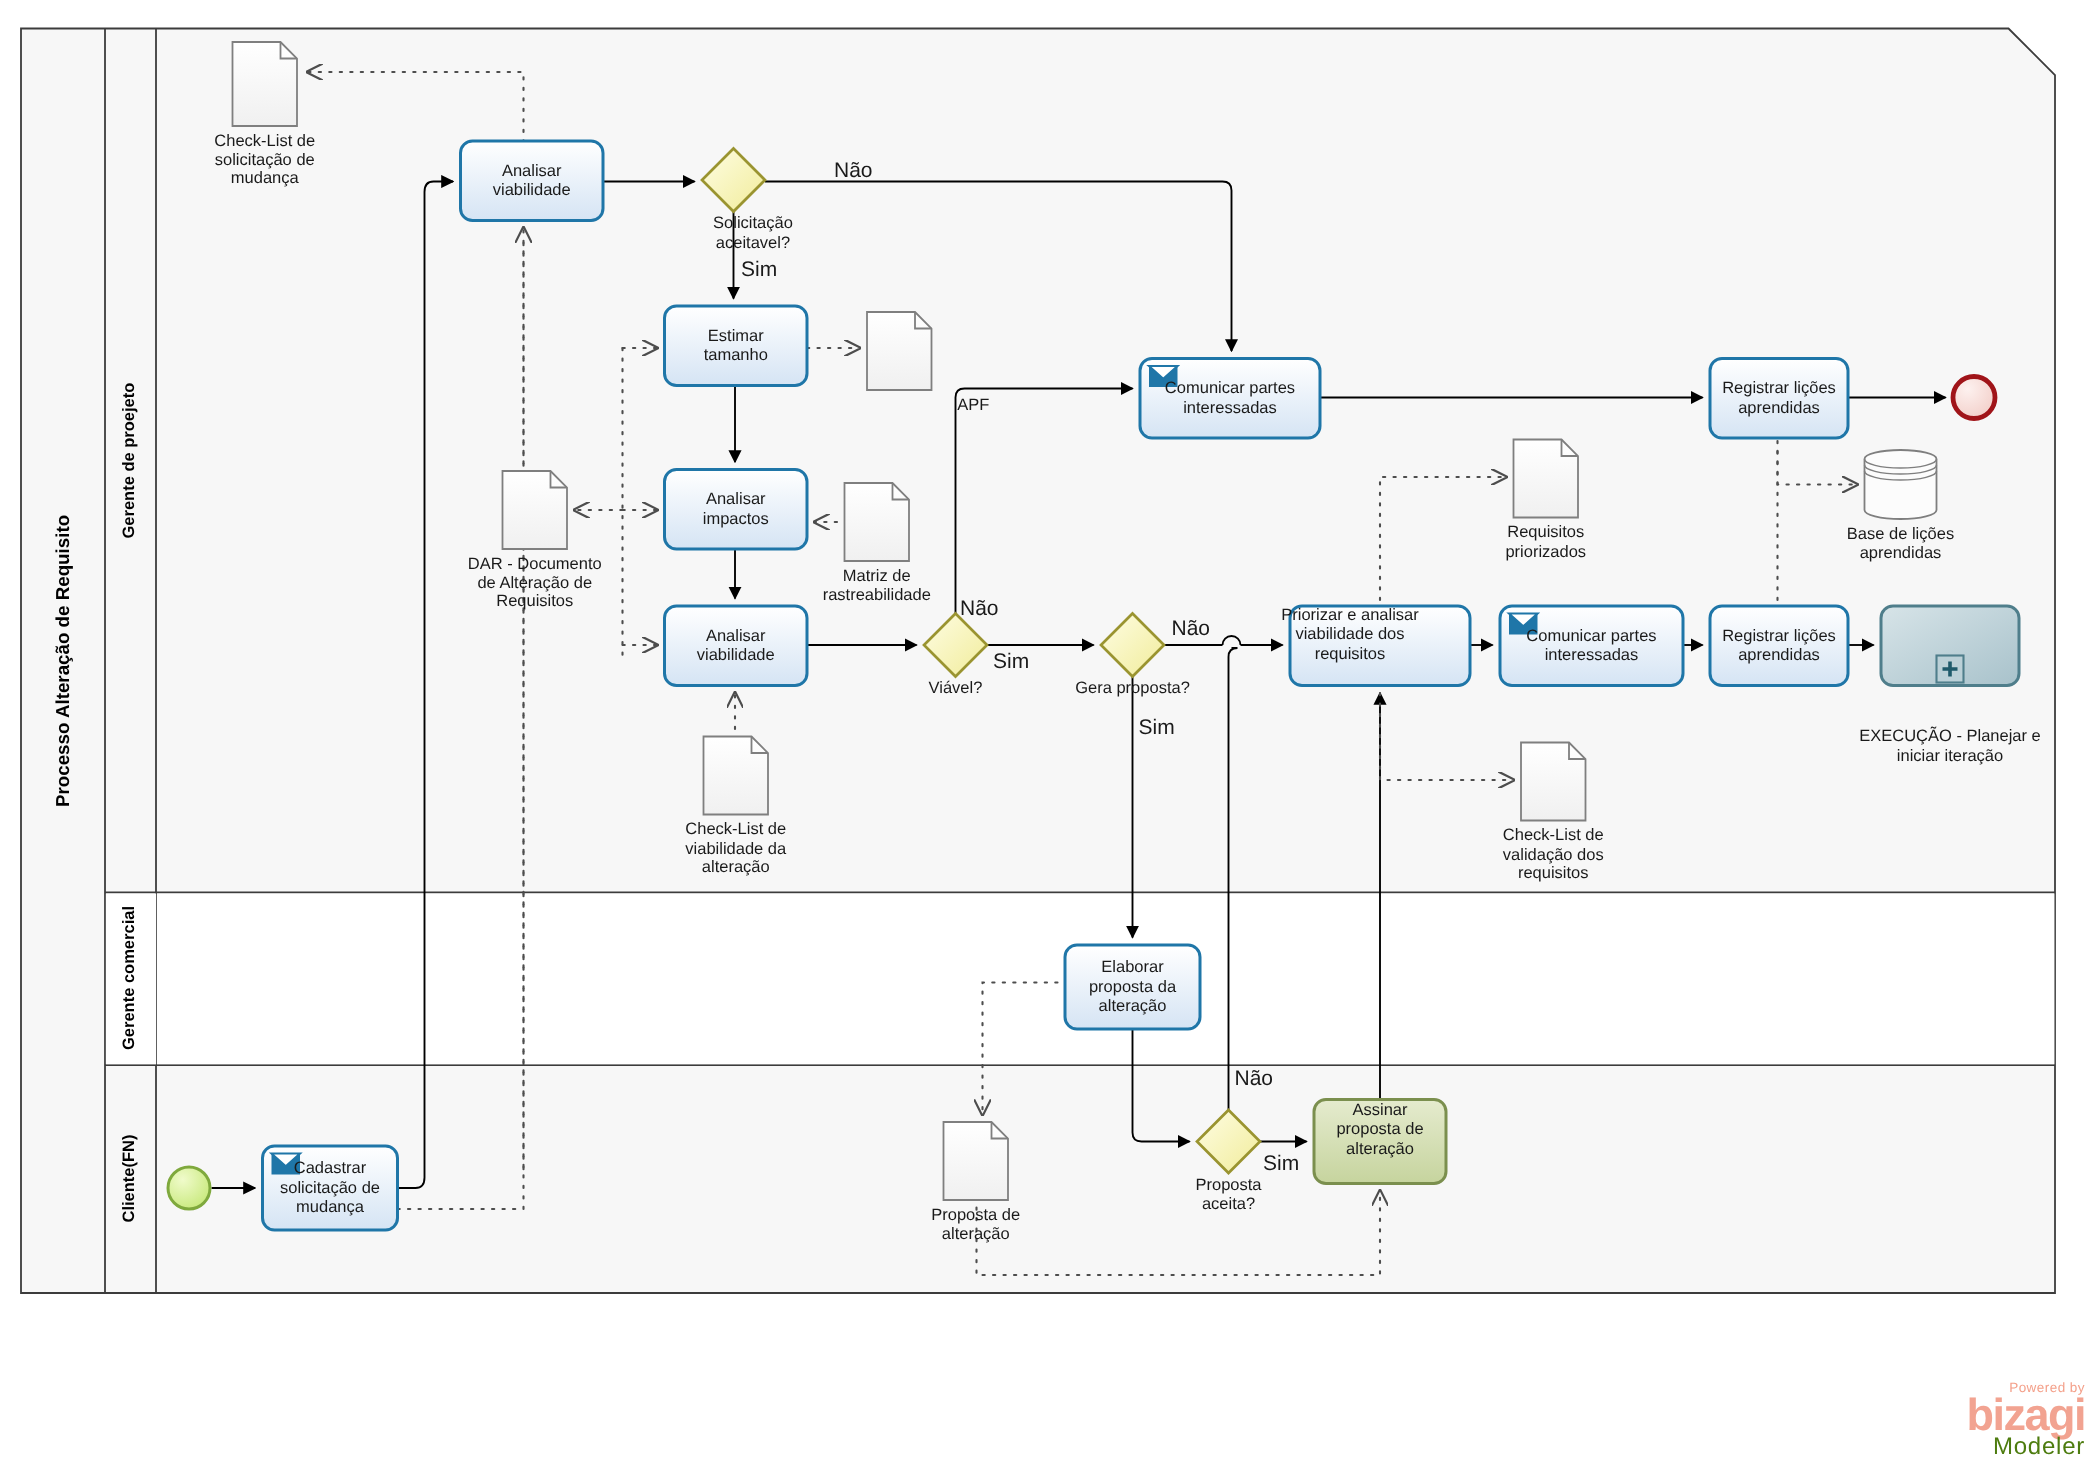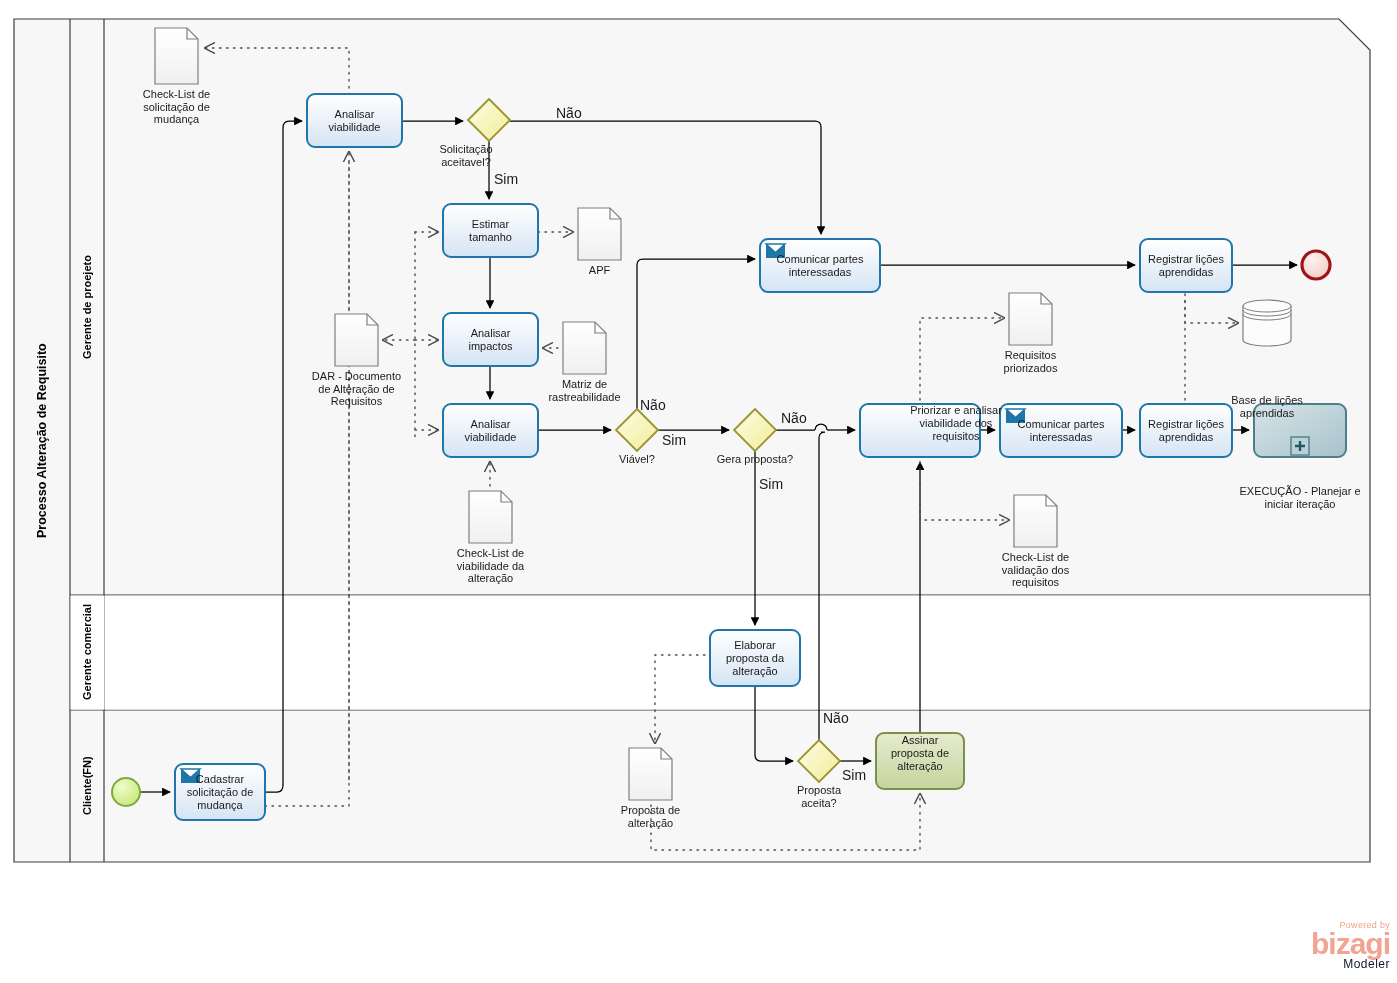--- a/index.html
+++ b/index.html
@@ -13,21 +13,21 @@
   .poolTitle{position:absolute;font-weight:bold;font-size:12.5px;color:#000;
              writing-mode:vertical-rl;transform:rotate(180deg);
              display:flex;align-items:center;justify-content:center;white-space:nowrap;}
   .laneTitle{position:absolute;font-weight:bold;font-size:11px;color:#000;
              writing-mode:vertical-rl;transform:rotate(180deg);
              display:flex;align-items:center;justify-content:center;text-align:center;line-height:13px;}
   .bizagi{position:absolute;left:1278px;top:920px;width:112px;height:58px;text-align:right;
           font-family:"Liberation Sans",sans-serif;}
   .bz-powered{font-size:9px;color:#f4a08a;letter-spacing:.3px;line-height:10px;}
   .bz-name{font-size:30px;color:#f2a391;font-weight:bold;letter-spacing:-1px;line-height:28px;}
-  .bz-mod{font-size:12px;color:#0f172a;letter-spacing:.5px;line-height:13px;}
+  .bz-mod{font-size:16px;color:#4d7c0f;letter-spacing:.5px;line-height:13px;}
 </style>
 </head>
 <body>
 
 <div id="stage">
   <svg id="svgroot" viewBox="0 0 1397 983">
     <defs>
       <linearGradient id="gTask" x1="0" y1="0" x2="0" y2="1">
         <stop offset="0%" stop-color="#FFFFFF"></stop>
         <stop offset="100%" stop-color="#D5E4F4"></stop>
@@ -283,64 +283,64 @@
       <div class="tasklbl" style="left: 443px; top: 204px; width: 95px; height: 53px;">Estimar
 tamanho</div>
       <div class="tasklbl" style="left: 443px; top: 313px; width: 95px; height: 53px;">Analisar
 impactos</div>
       <div class="tasklbl" style="left: 443px; top: 404px; width: 95px; height: 53px;">Analisar
 viabilidade</div>
       <div class="tasklbl" style="left: 760px; top: 239px; width: 120px; height: 53px;">Comunicar partes
 interessadas</div>
       <div class="tasklbl" style="left: 1140px; top: 239px; width: 92px; height: 53px;">Registrar lições
 aprendidas</div>
-      <div class="tasklbl" style="left: 896px; top: 404px; width: 120px; height: 39px;">Priorizar e analisar
+      <div class="tasklbl" style="left: 840px; top: 404px; width: 120px; height: 39px;">Priorizar e analisar
 viabilidade dos
 requisitos</div>
       <div class="tasklbl" style="left: 1000px; top: 404px; width: 122px; height: 53px;">Comunicar partes
 interessadas</div>
       <div class="tasklbl" style="left: 1140px; top: 404px; width: 92px; height: 53px;">Registrar lições
 aprendidas</div>
       <div class="tasklbl" style="left: 710px; top: 630px; width: 90px; height: 56px;">Elaborar
 proposta da
 alteração</div>
       <div class="tasklbl" style="left: 876px; top: 733px; width: 88px; height: 40px;">Assinar
 proposta de
 alteração</div>
       <div class="tasklbl" style="left: 175px; top: 764px; width: 90px; height: 56px;">Cadastrar
 solicitação de
 mudança</div>
       <div class="lbl" style="left: 1220px; top: 461px; width: 160px; margin-top: 24px;">EXECUÇÃO -  Planejar e
 iniciar iteração</div>
-      <div class="lbl" style="left: 406px; top: 143px; width: 120px;">Solicitação
+      <div class="lbl" style="left: 442px; top: 143px; width: 120px;">Solicitação
 aceitavel?</div>
       <div class="lbl" style="left: 577px; top: 453px; width: 120px;">Viável?</div>
       <div class="lbl" style="left: 695px; top: 453px; width: 120px;">Gera proposta?</div>
       <div class="lbl" style="left: 759px; top: 784px; width: 120px;">Proposta
 aceita?</div>
       <div class="lbl" style="left: 116.5px; top: 88px; width: 120px;">Check-List de
 solicitação de
 mudança</div>
-      <div class="lbl" style="left: 539.5px; top: 264px; width: 120px;">APF</div>
+      <div class="lbl" style="left: 539.5px; top: 264px; width: 120px; text-align: right;">APF</div>
       <div class="lbl" style="left: 296.5px; top: 370px; width: 120px;">DAR - Documento
 de Alteração de
 Requisitos</div>
       <div class="lbl" style="left: 524.5px; top: 378px; width: 120px;">Matriz de
 rastreabilidade</div>
       <div class="lbl" style="left: 430.5px; top: 547px; width: 120px;">Check-List de
 viabilidade da
 alteração</div>
       <div class="lbl" style="left: 970.5px; top: 349px; width: 120px;">Requisitos
 priorizados</div>
       <div class="lbl" style="left: 975.5px; top: 551px; width: 120px;">Check-List de
 validação dos
 requisitos</div>
       <div class="lbl" style="left: 590.5px; top: 804px; width: 120px;">Proposta de
 alteração</div>
-      <div class="lbl" style="left: 1207px; top: 350px; width: 120px; margin-top: 44px;">Base de lições
+      <div class="lbl" style="left: 1207px; top: 350px; width: 120px;">Base de lições
 aprendidas</div>
       <div class="flowlbl" style="left: 556px; top: 105px;">Não</div>
       <div class="flowlbl" style="left: 494px; top: 171px;">Sim</div>
       <div class="flowlbl" style="left: 640px; top: 397px;">Não</div>
       <div class="flowlbl" style="left: 662px; top: 432px;">Sim</div>
       <div class="flowlbl" style="left: 781px; top: 410px;">Não</div>
       <div class="flowlbl" style="left: 759px; top: 476px;">Sim</div>
       <div class="flowlbl" style="left: 823px; top: 710px;">Não</div>
       <div class="flowlbl" style="left: 842px; top: 767px;">Sim</div>
     </div>

